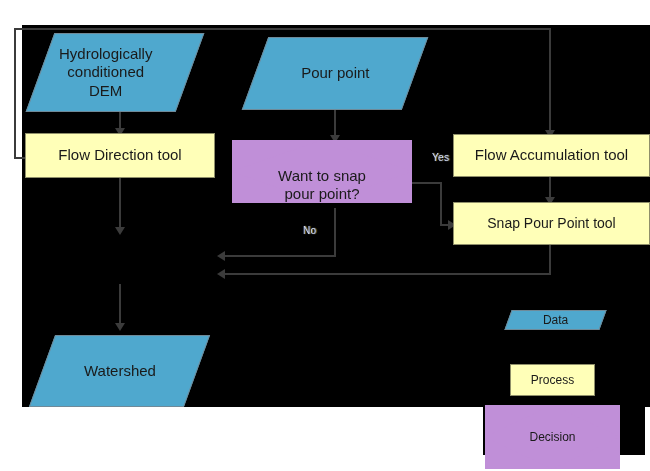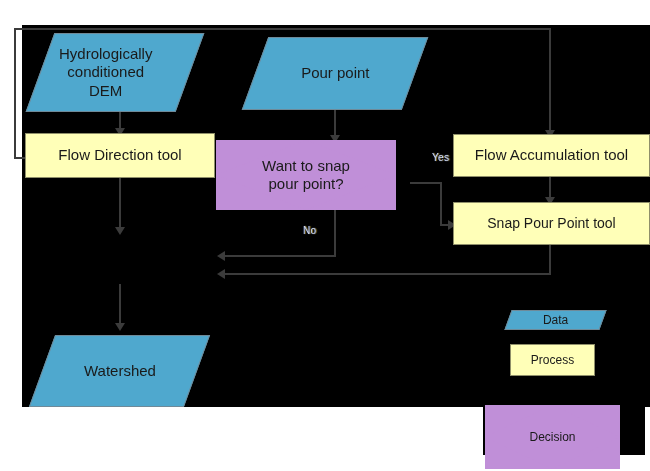--- a/index.html
+++ b/index.html
@@ -165,21 +165,21 @@
   </div>
 
   <div class="node process-shape" style="left:25px; top:133px; width:190px; height:45px; font-size:15px;">
     <span>Flow Direction tool</span>
   </div>
 
   <div class="node process-shape" style="left:453px; top:134px; width:197px; height:43px; font-size:15px;">
     <span>Flow Accumulation tool</span>
   </div>
 
-  <div class="decision-shape" style="left:216px; top:140px; width:180px; height:70px;">
+  <div class="decision-shape" style="left:232px; top:140px; width:180px; height:63px;align-items:flex-end;">
     <div class="diamond-bg"></div>
     <span class="lbl" style="font-size:15px;">
       <span>Want to snap</span><br>
       <span>pour point?</span>
     </span>
   </div>
 
   <div class="branch-label" style="left:432px; top:152px;">Yes</div>
   <div class="branch-label" style="left:303px; top:225px;">No</div>
 
@@ -189,21 +189,21 @@
 
 
   <div class="node data-shape" style="left:42px; top:335px; width:155px; height:72px; font-size:15px;">
     <span class="lbl">Watershed</span>
   </div>
 
   <div class="node data-shape legend-lbl" style="left:508px; top:310px; width:95px; height:20px;">
     <span class="lbl">Data</span>
   </div>
 
-  <div class="node process-shape legend-lbl" style="left:510px; top:344px; width:85px; height:32px;">
+  <div class="node process-shape legend-lbl" style="left:510px; top:364px; width:85px; height:32px;">
     <span>Process</span>
   </div>
 
   <div class="decision-shape" style="left:485px; top:405px; width:135px; height:64px;">
     <div class="diamond-bg"></div>
     <span class="lbl legend-lbl">Decision</span>
   </div>
 
 </div>
 

